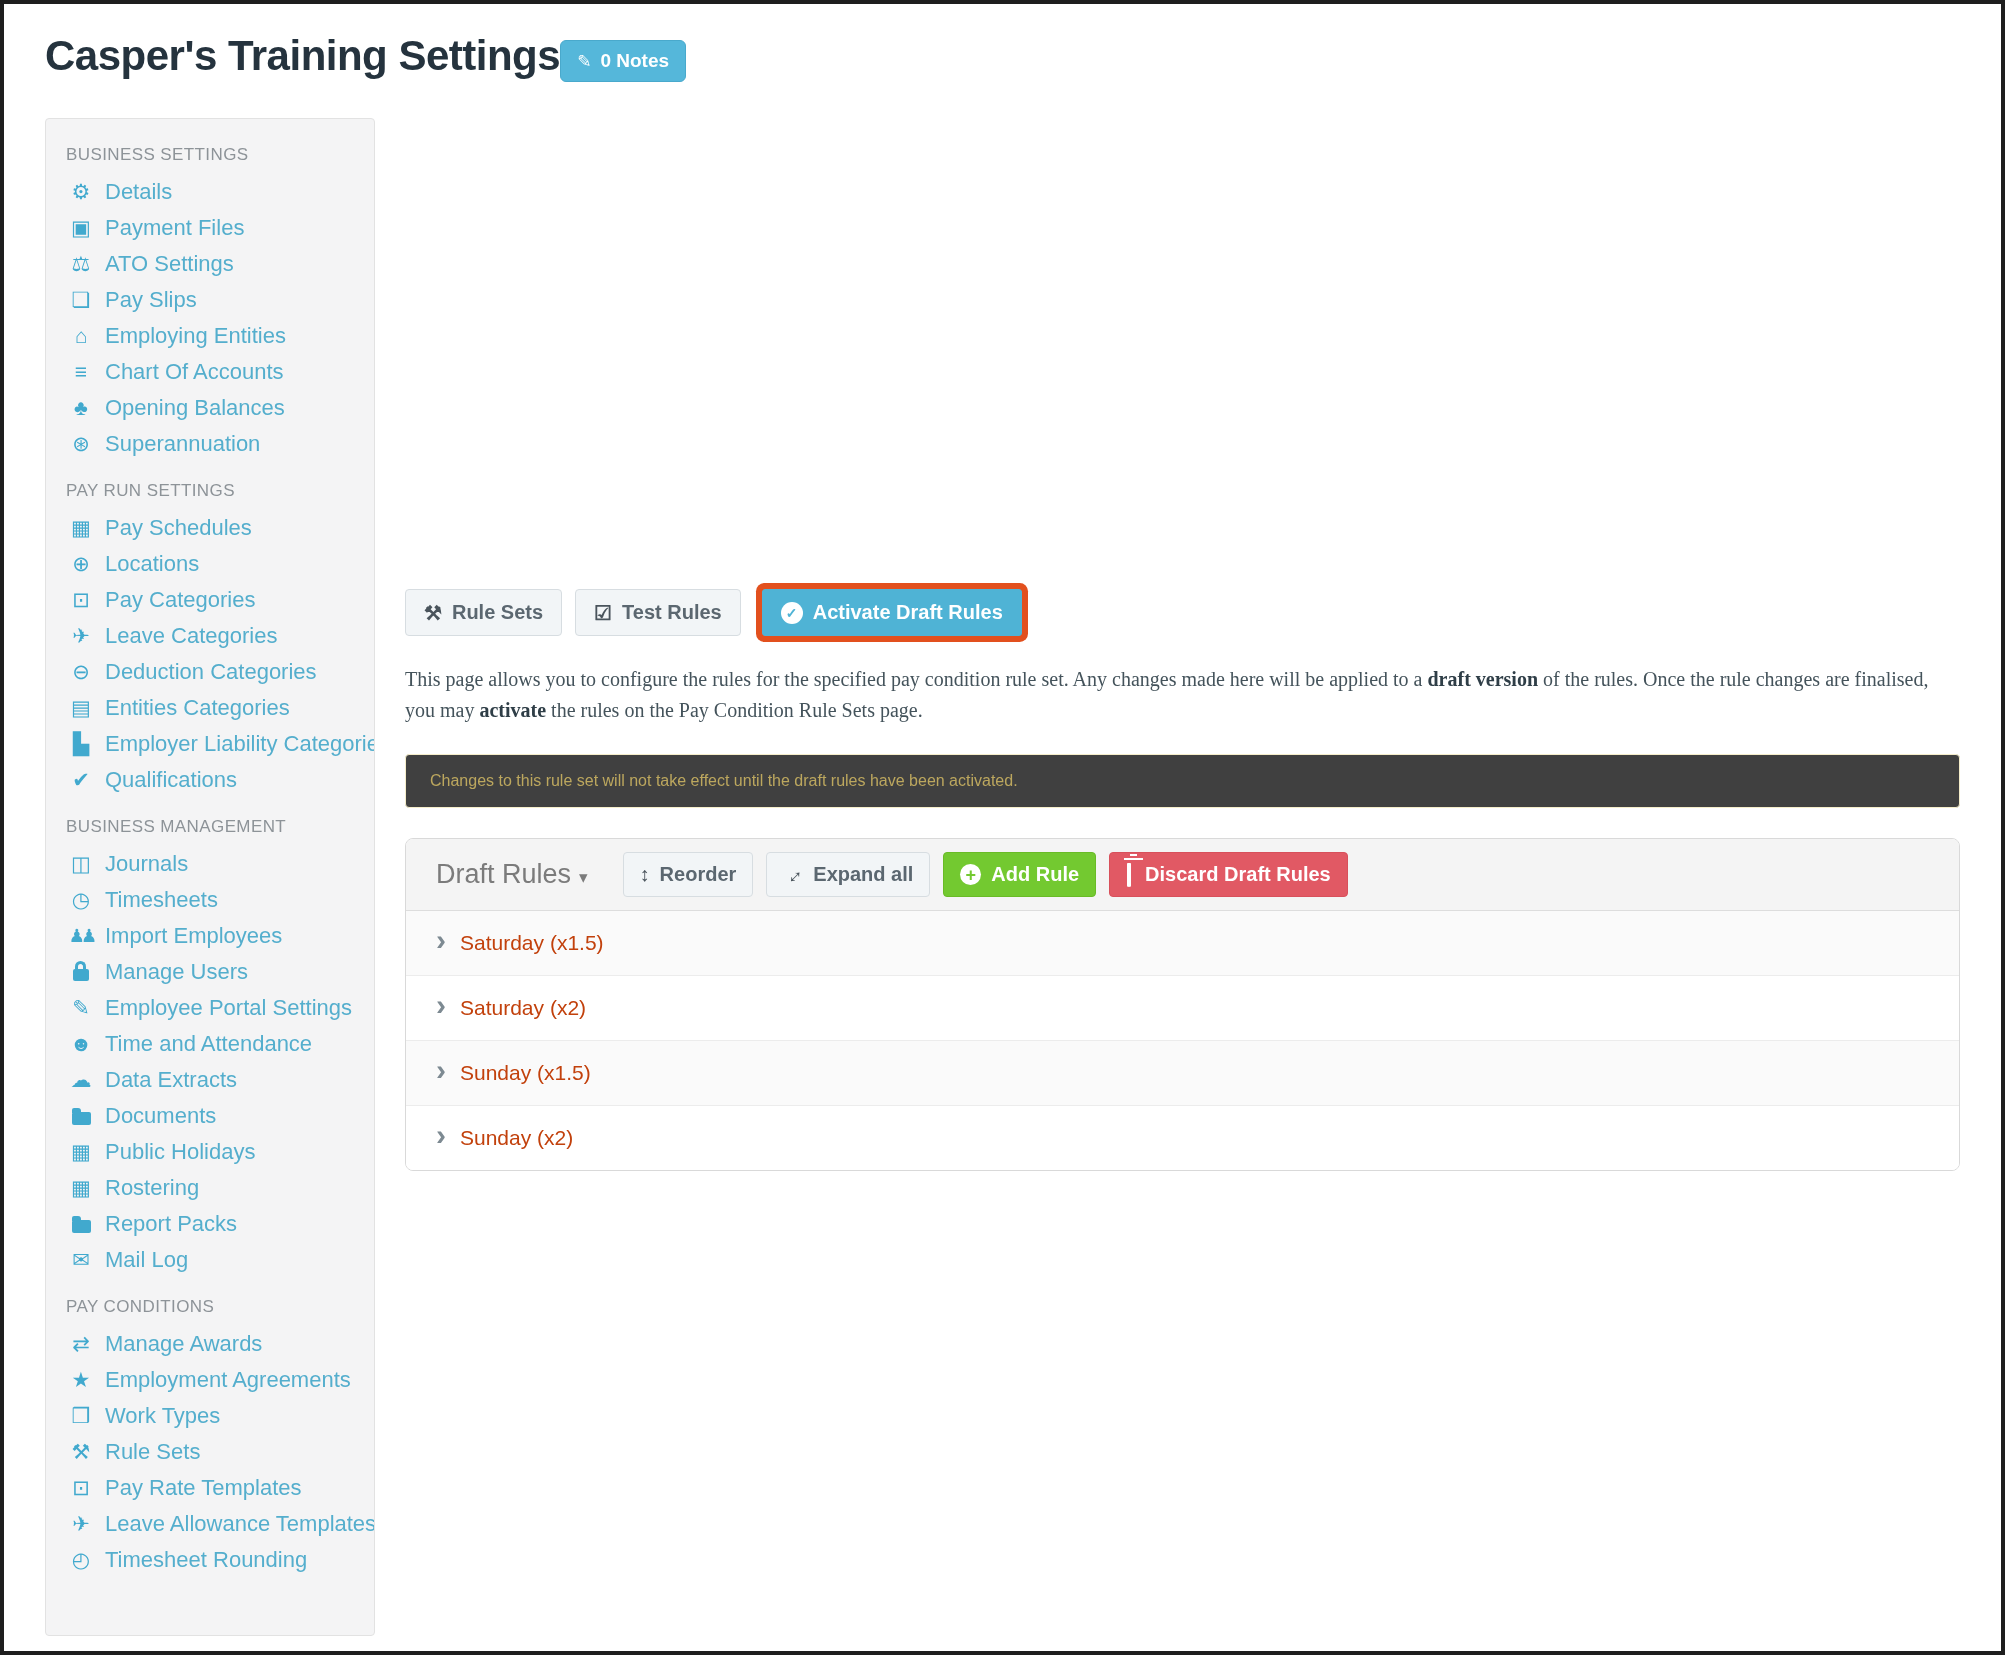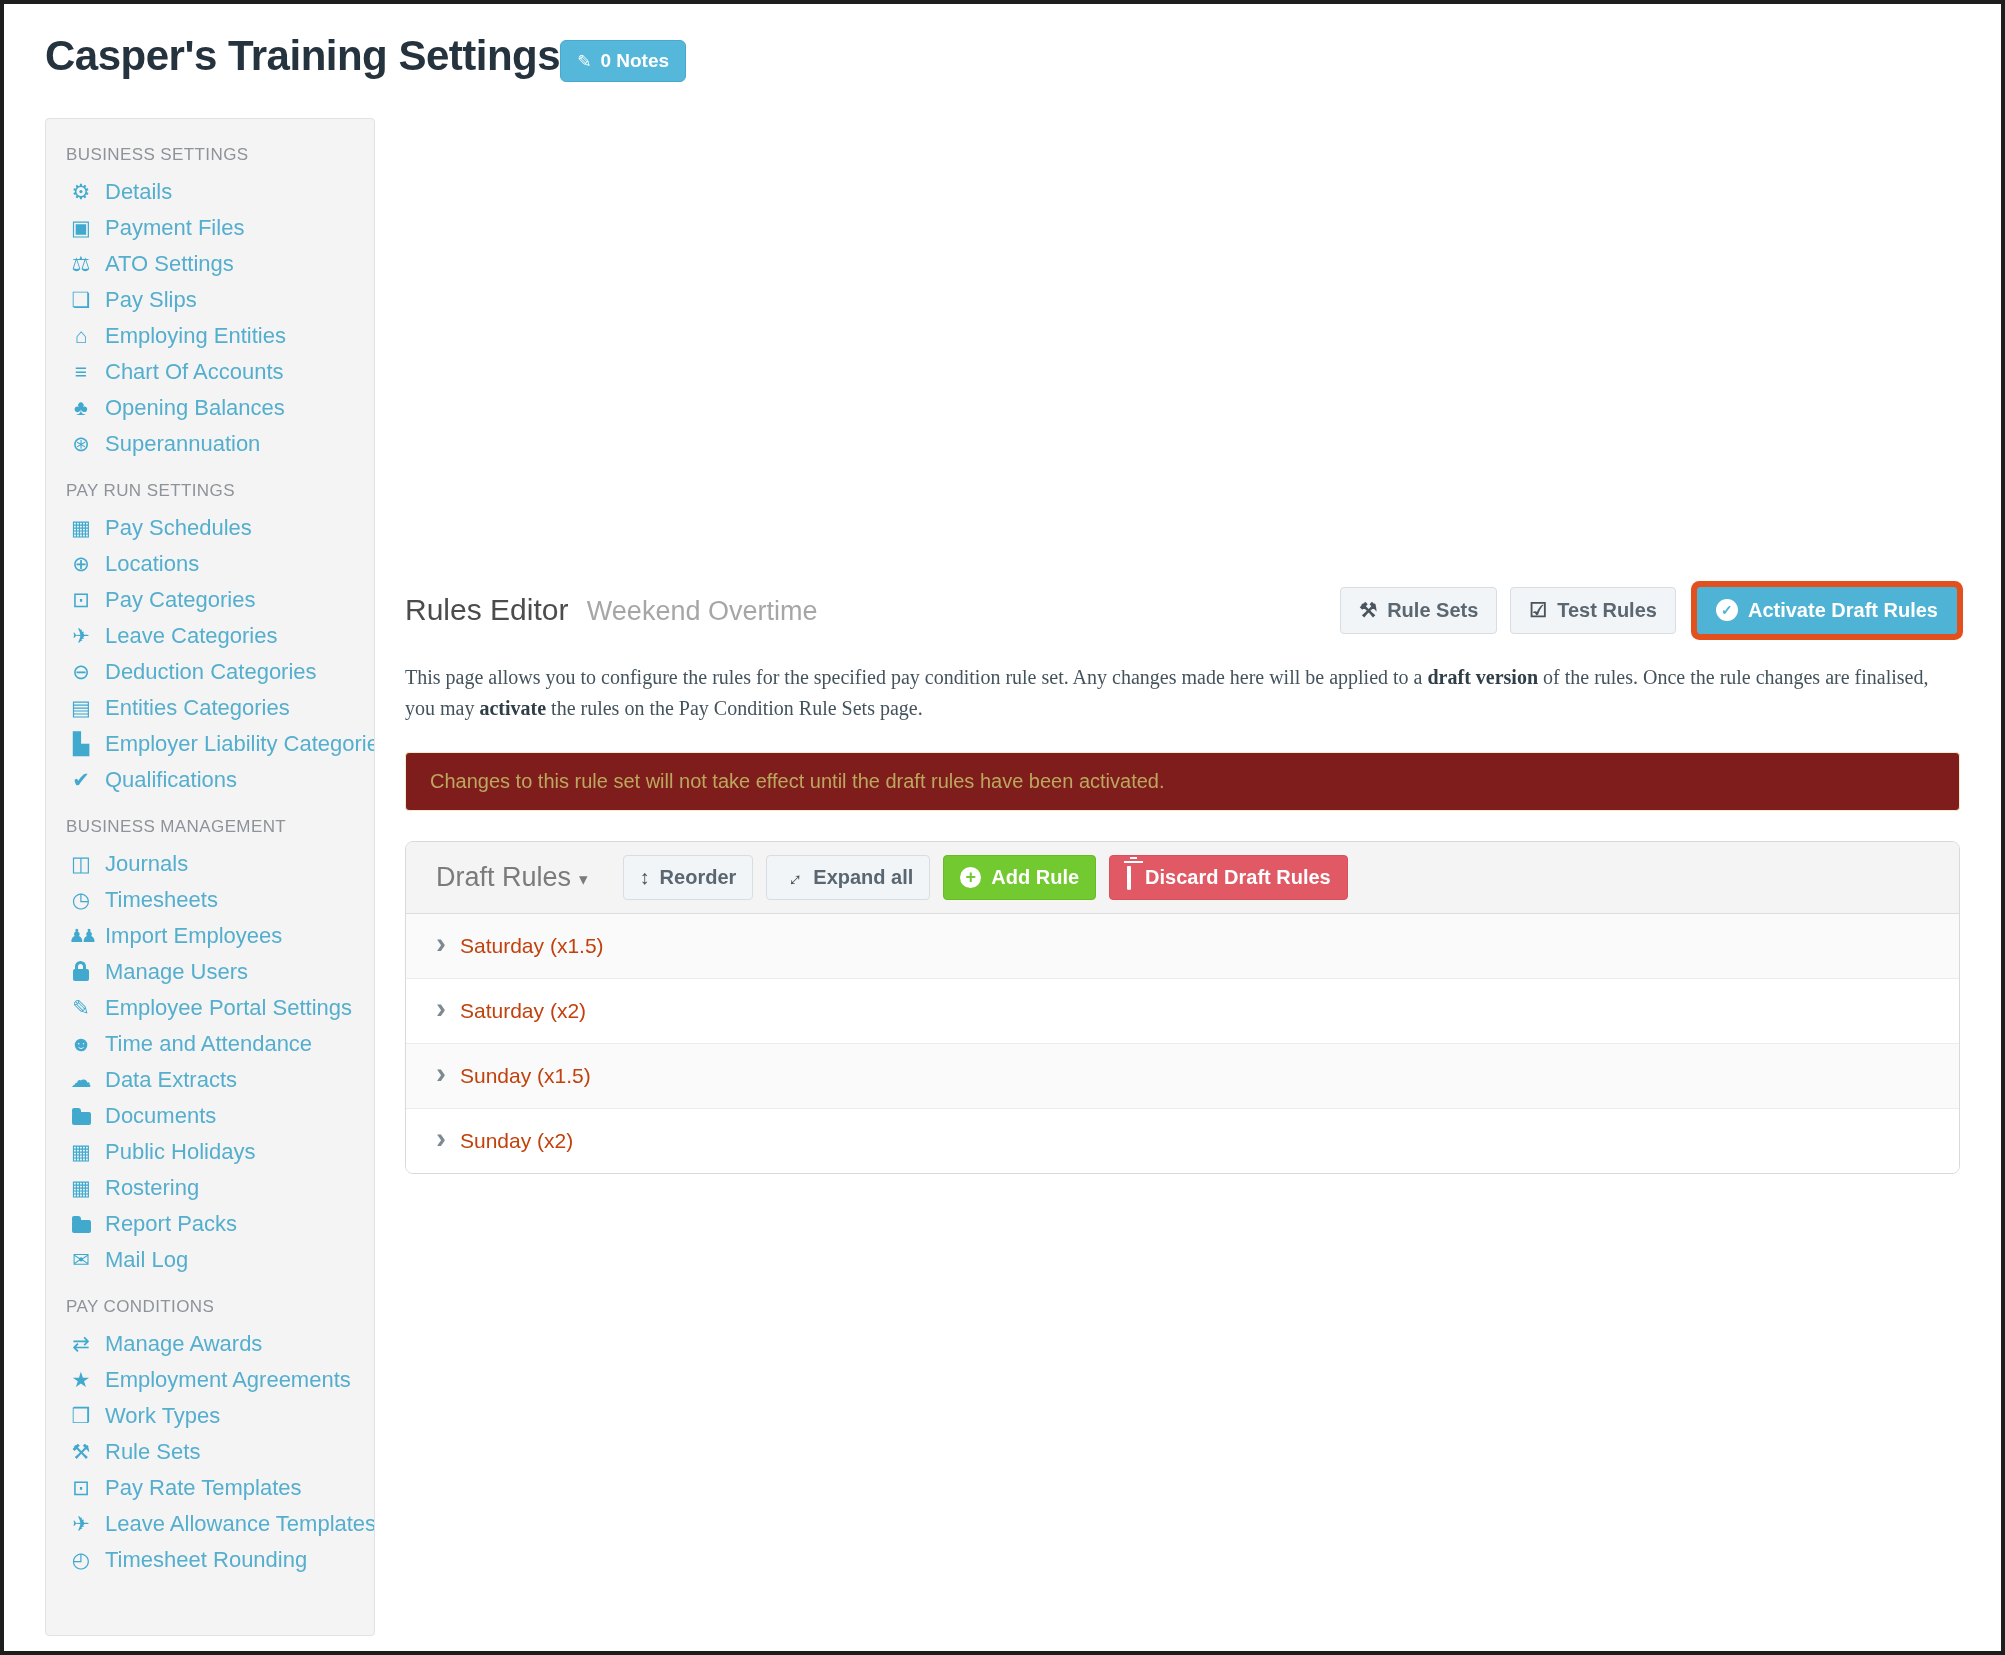--- a/index.html
+++ b/index.html
@@ -53,22 +53,22 @@
     font-size:18px;font-weight:bold;display:inline-flex;align-items:center;justify-content:center;line-height:1;}
   .btn.red{background:#e15964;border:1px solid #d8505b;color:#fff;}
   .shape-trash{position:relative;width:13px;height:14px;border:2px solid #fff;border-top:none;
     border-radius:1px 1px 3px 3px;box-sizing:border-box;margin:4px 4px 0 1px;}
   .shape-trash::before{content:"";position:absolute;left:-5px;top:-5px;width:19px;height:2px;background:#fff;}
   .shape-trash::after{content:"";position:absolute;left:1px;top:-9px;width:7px;height:2px;background:#fff;}
 
   .desc{margin:28px 0 0;font-size:20px;line-height:1.55;color:#44535b;max-width:1555px;font-family:Liberation Serif, serif;}
   .desc strong{color:#2f3e47;}
 
-  .warning{margin-top:28px;background:#7f1d1d;border:1px solid #f5edca;border-radius:4px;
-    padding:17px 24px;color:#bca75e;font-size:20px;}
+  .warning{margin-top:28px;background:#404040;border:1px solid #f5edca;border-radius:4px;
+    padding:17px 24px;color:#bca75e;font-size:16px;}
 
   .panel{margin-top:30px;border:1px solid #d9d9d9;border-radius:8px;overflow:hidden;background:#fff;}
   .panel-head{display:flex;align-items:center;background:#f4f4f4;border-bottom:1px solid #dddddd;
     padding:13px 20px 13px 30px;gap:13px;}
   .panel-title{font-size:27px;color:#7b7b7b;display:inline-flex;align-items:center;gap:8px;margin-right:22px;cursor:pointer;}
   .caret{font-size:17px;padding-top:5px;color:#7b7b7b;}
   .btn.toolbar{padding:10px 16px;}
   .reorder-icon{font-size:20px;color:#4a545c;font-weight:normal;}
   .rot45{display:inline-block;transform:rotate(-45deg);font-size:20px;color:#4a545c;font-weight:normal;}
 
@@ -254,24 +254,20 @@
         <a class="sitem">
           <span class="icn">◴</span>
           <span>Timesheet Rounding</span>
         </a>
       </div>
     </div>
 
     <div class="main">
 
       <div class="main-head">
-        <div>
-          <span class="mh-title">Rules Editor</span>
-          <span class="mh-sub">Weekend Overtime</span>
-        </div>
         <div class="mh-actions">
           <button class="btn light">
             <span class="bicon">⚒</span>
             <span>Rule Sets</span>
           </button>
           <button class="btn light">
             <span class="bicon">☑</span>
             <span>Test Rules</span>
           </button>
           <button class="btn activate">

